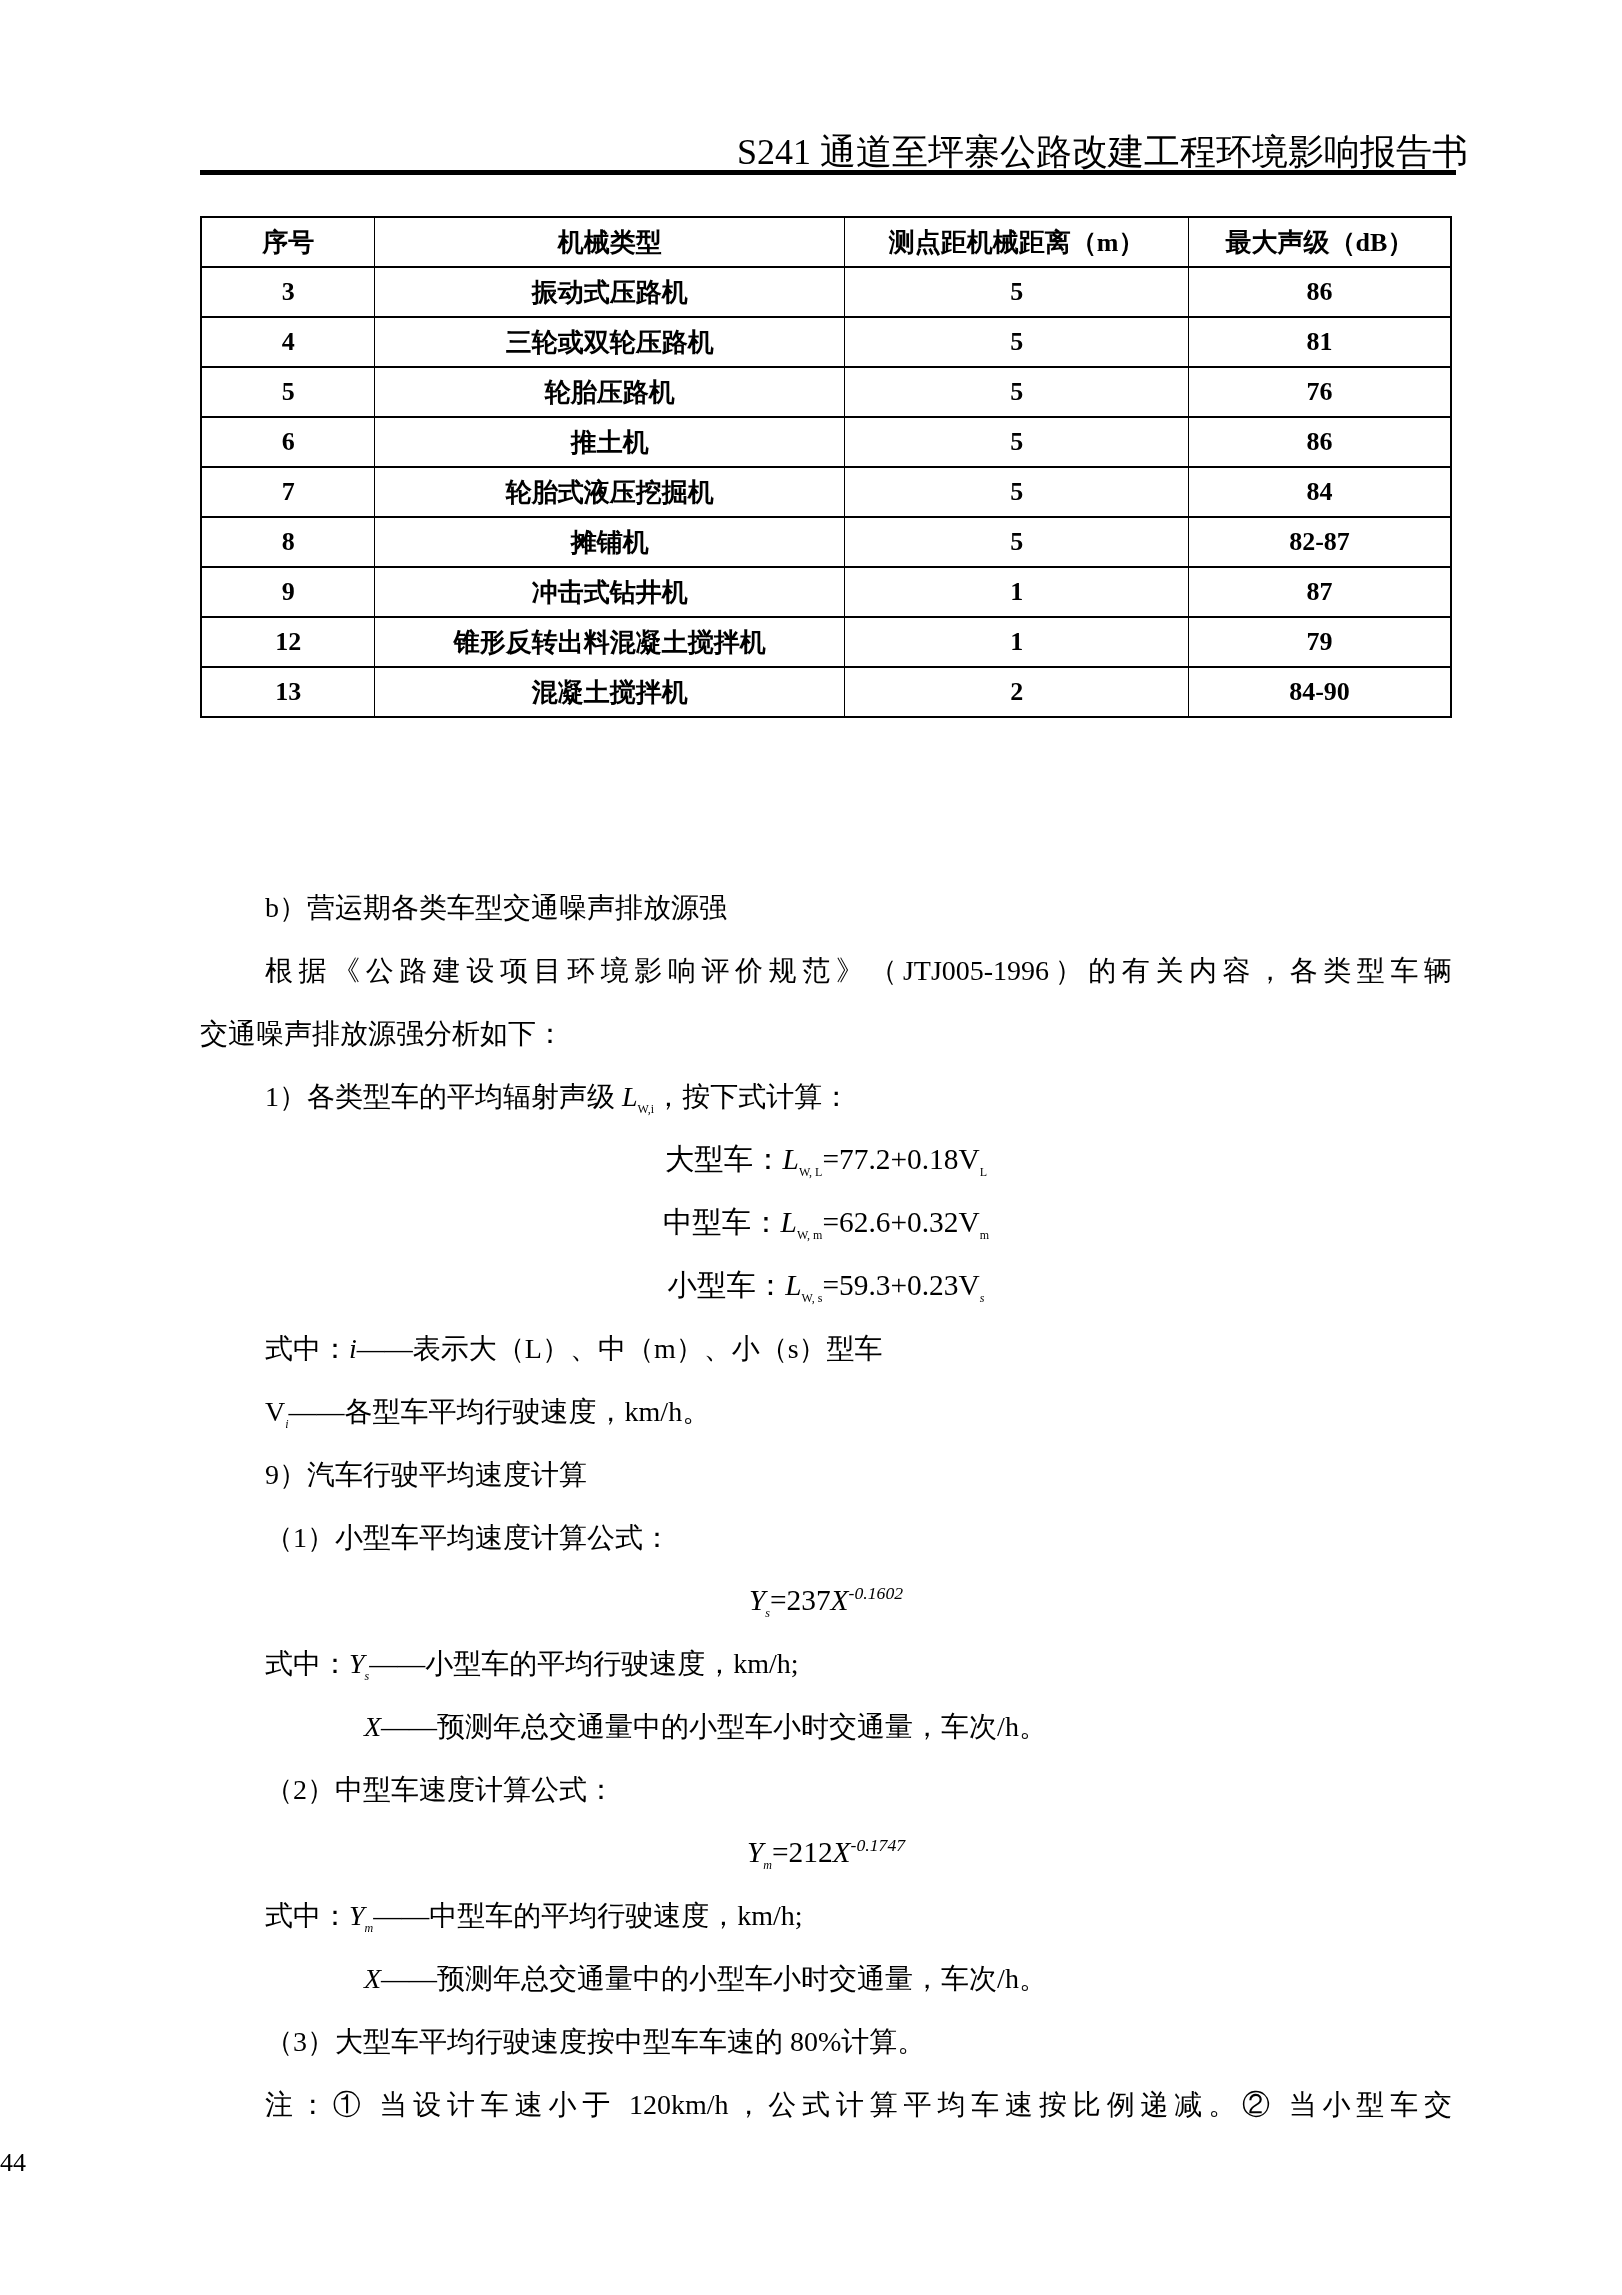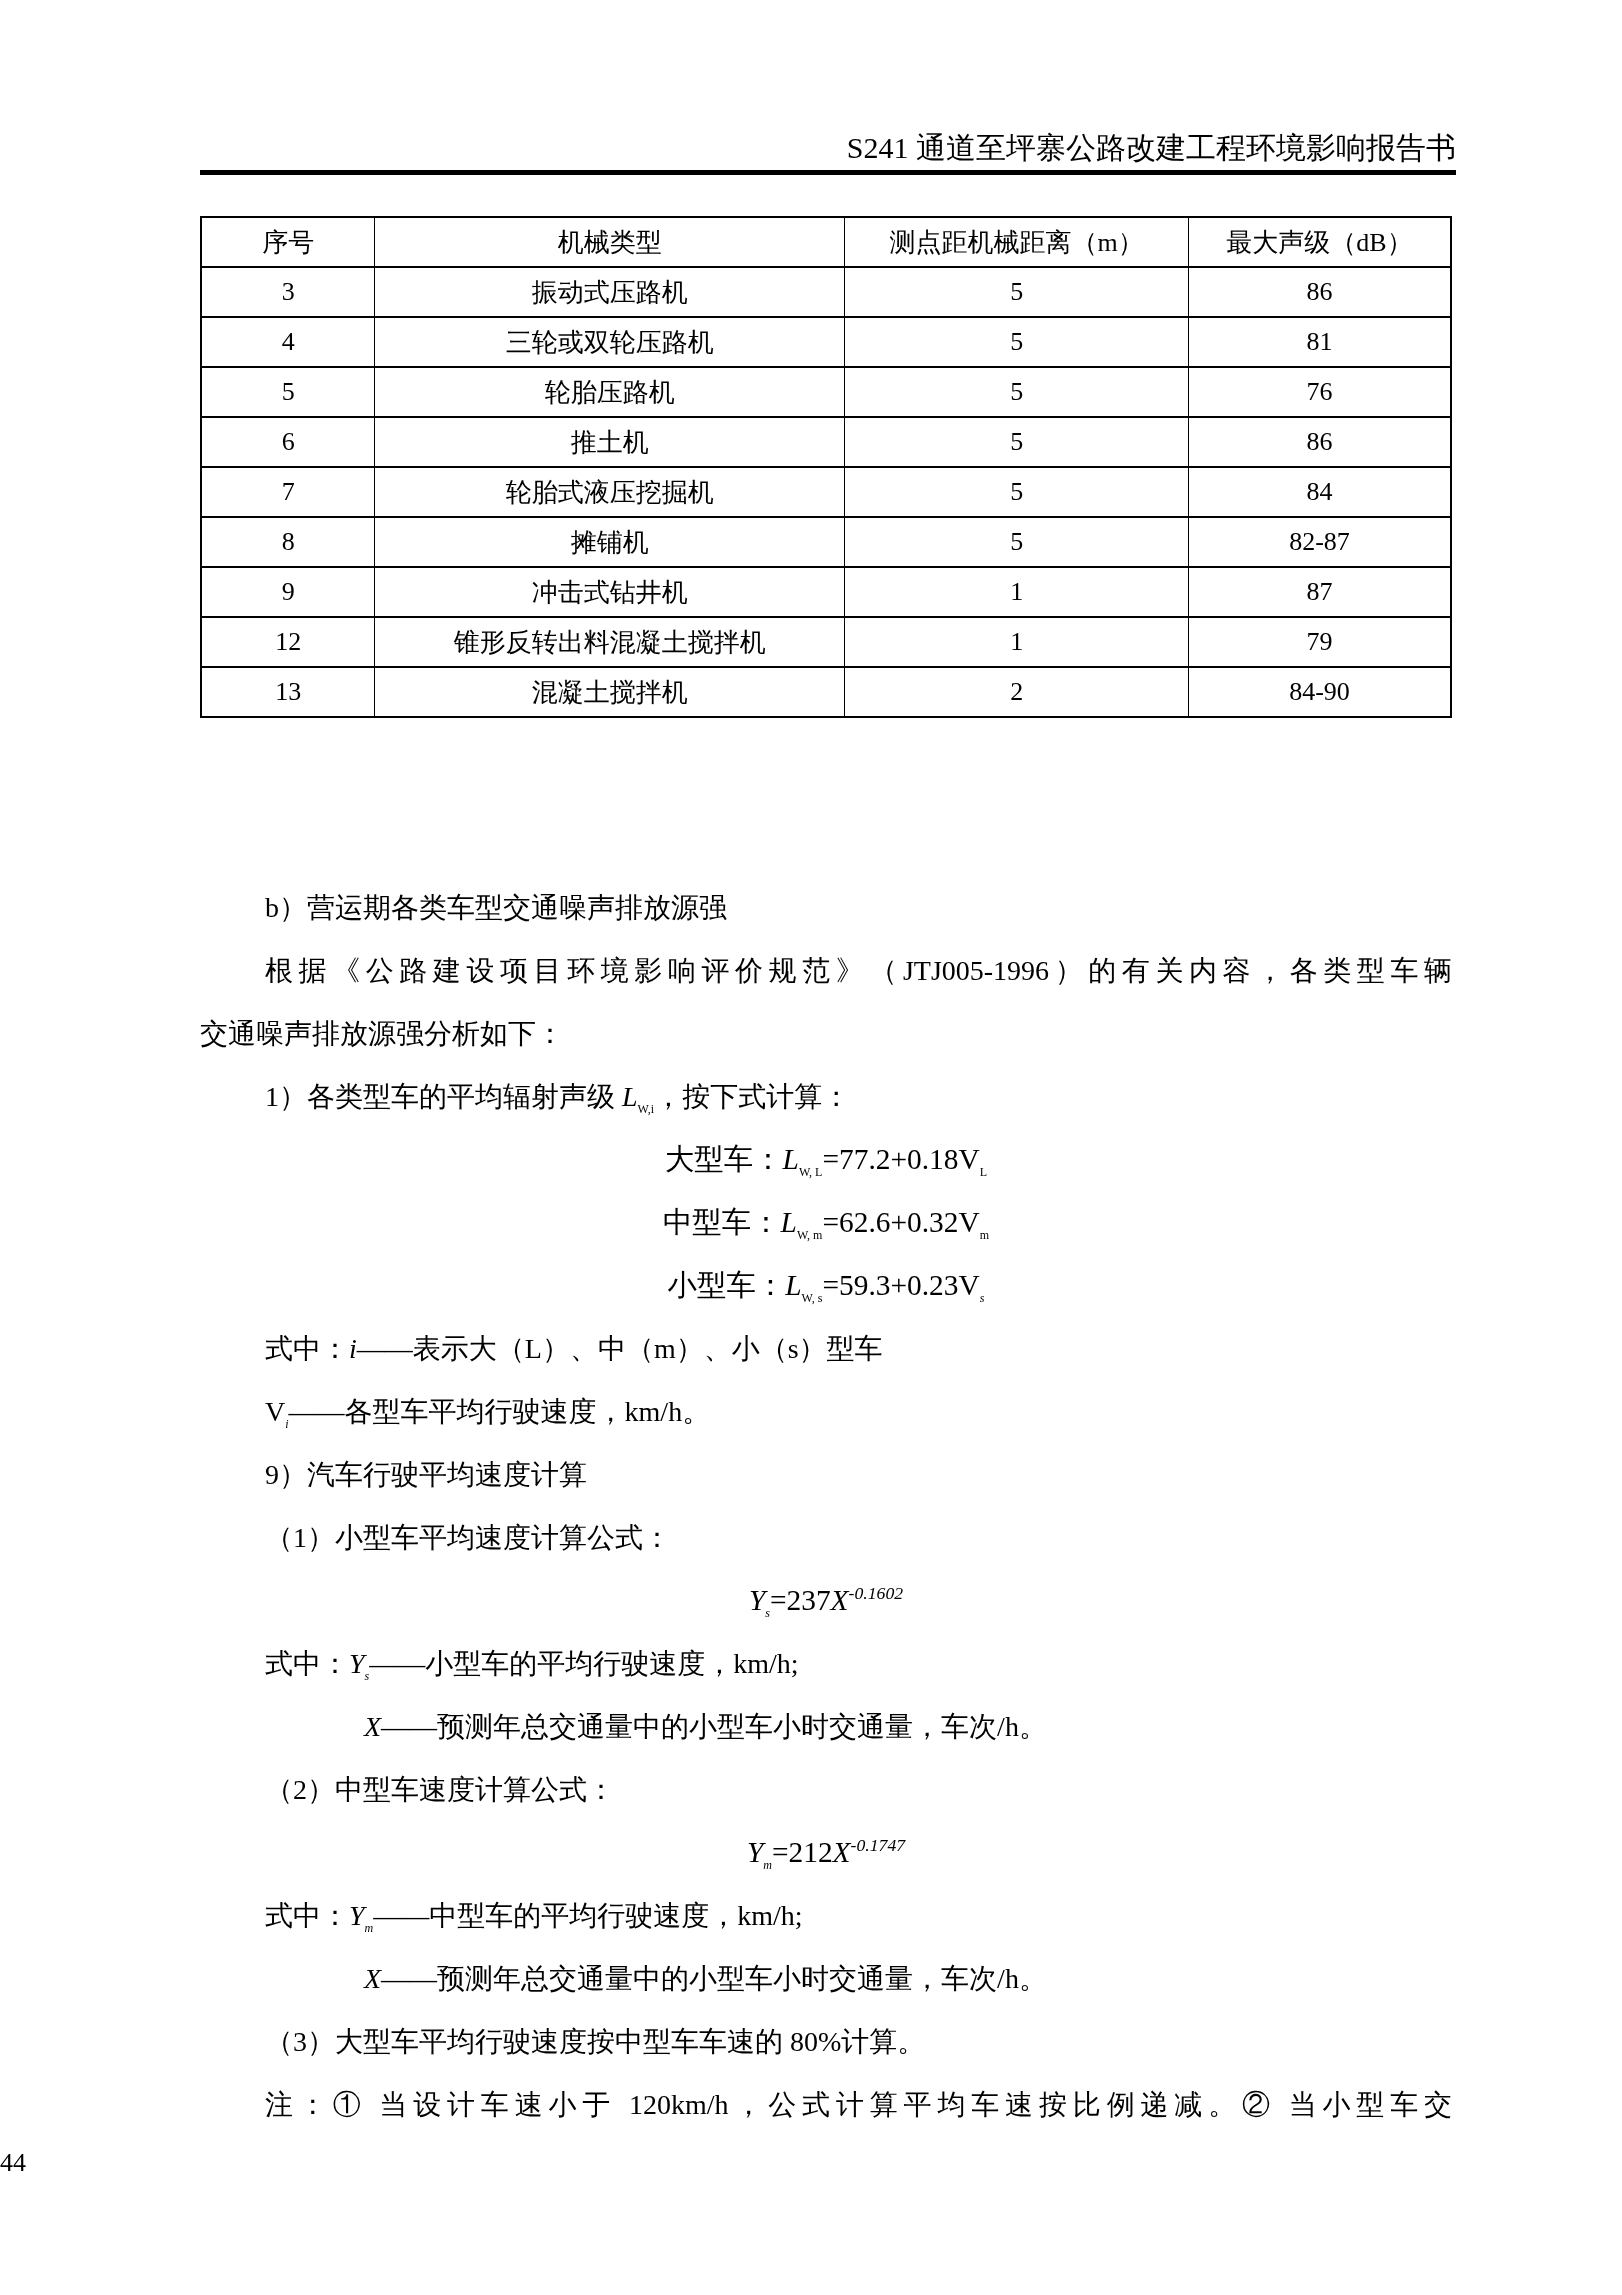--- a/index.html
+++ b/index.html
@@ -1,30 +1,30 @@
 <!DOCTYPE html>
 <html style="font-size:10.5px"><head>
 <meta charset="utf-8">
 <style>
   html,body{margin:0;padding:0;}
   body{width:1622px;height:2295px;background:#ffffff;}
   .page{position:relative;width:1622px;height:2295px;background:#ffffff;
         font-family:"Liberation Serif","DejaVu Serif",serif;color:#000;}
   
-  .header-title{position:absolute;top:128px;left:200px;width:1256px;
-        text-align:right;font-size:30px;white-space:nowrap;}
+  .header-title{position:absolute;top:128px;left:212px;width:1256px;
+        text-align:right;font-size:36px;white-space:nowrap;}
   .header-rule{position:absolute;top:170px;left:200px;width:1256px;height:4.6px;background:#000;}
   
   table.noise{position:absolute;top:216px;left:200px;width:1252px;
         border-collapse:collapse;table-layout:fixed;font-size:26px;text-align:center;
         border:2.6px solid #000;}
   table.noise th,table.noise td{
         border-left:1.3px solid #000;border-right:1.3px solid #000;
         border-top:2.6px solid #000;border-bottom:2.6px solid #000;
-        height:48px;padding:0 17px;font-weight:normal;overflow:hidden;}
+        height:48px;padding:0 17px;font-weight:bold;overflow:hidden;}
   col.c1{width:13.9%;} col.c2{width:37.6%;} col.c3{width:27.5%;} col.c4{width:21%;}
   
   .content{position:absolute;top:876px;left:200px;width:1252px;font-size:28px;}
   .content p{margin:0;height:63px;line-height:63px;white-space:nowrap;}
   .indent{text-indent:65px;}
   .deep{padding-left:164px;}
   .just{white-space:normal !important;text-align:justify;text-align-last:justify;}
   .formula{text-align:center;font-size:29.4px;}
   .content i{font-style:italic;}
   .content sub{font-size:12px;line-height:0;}

